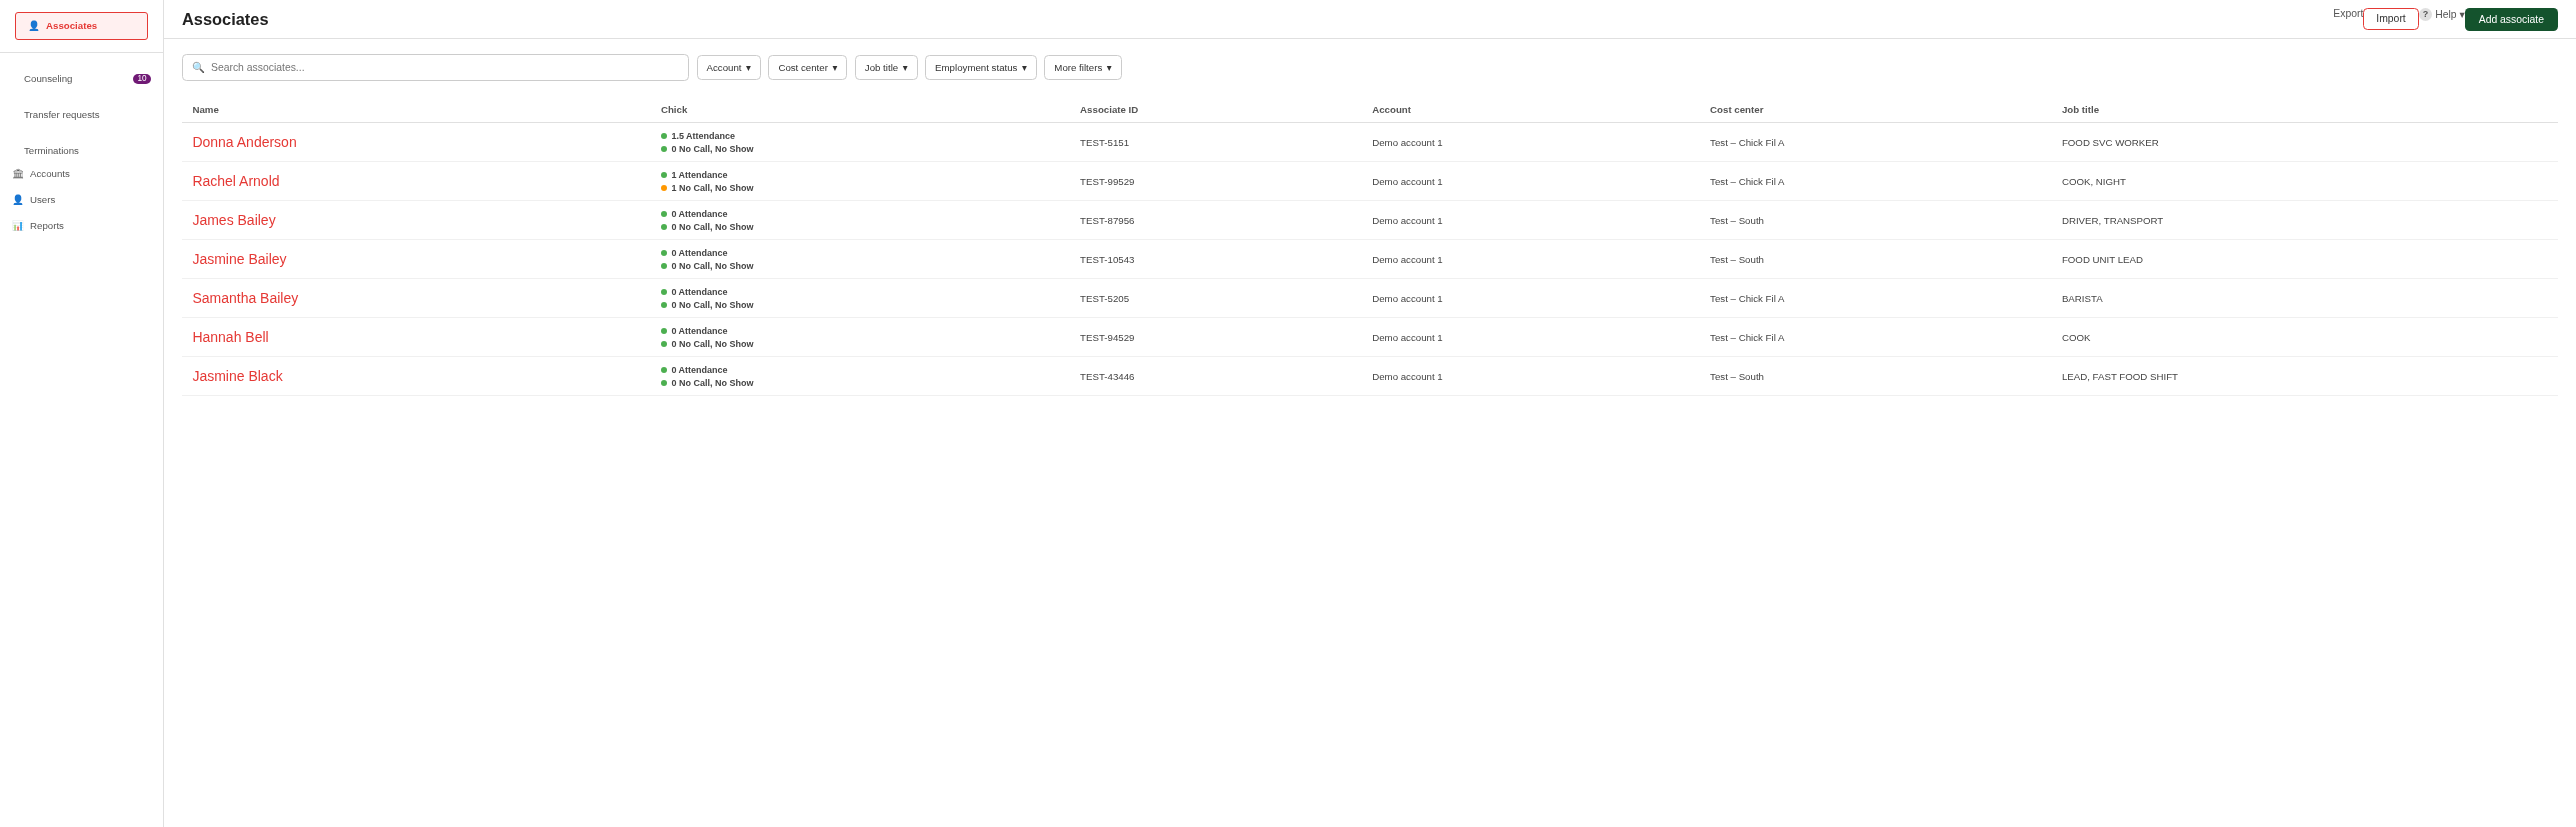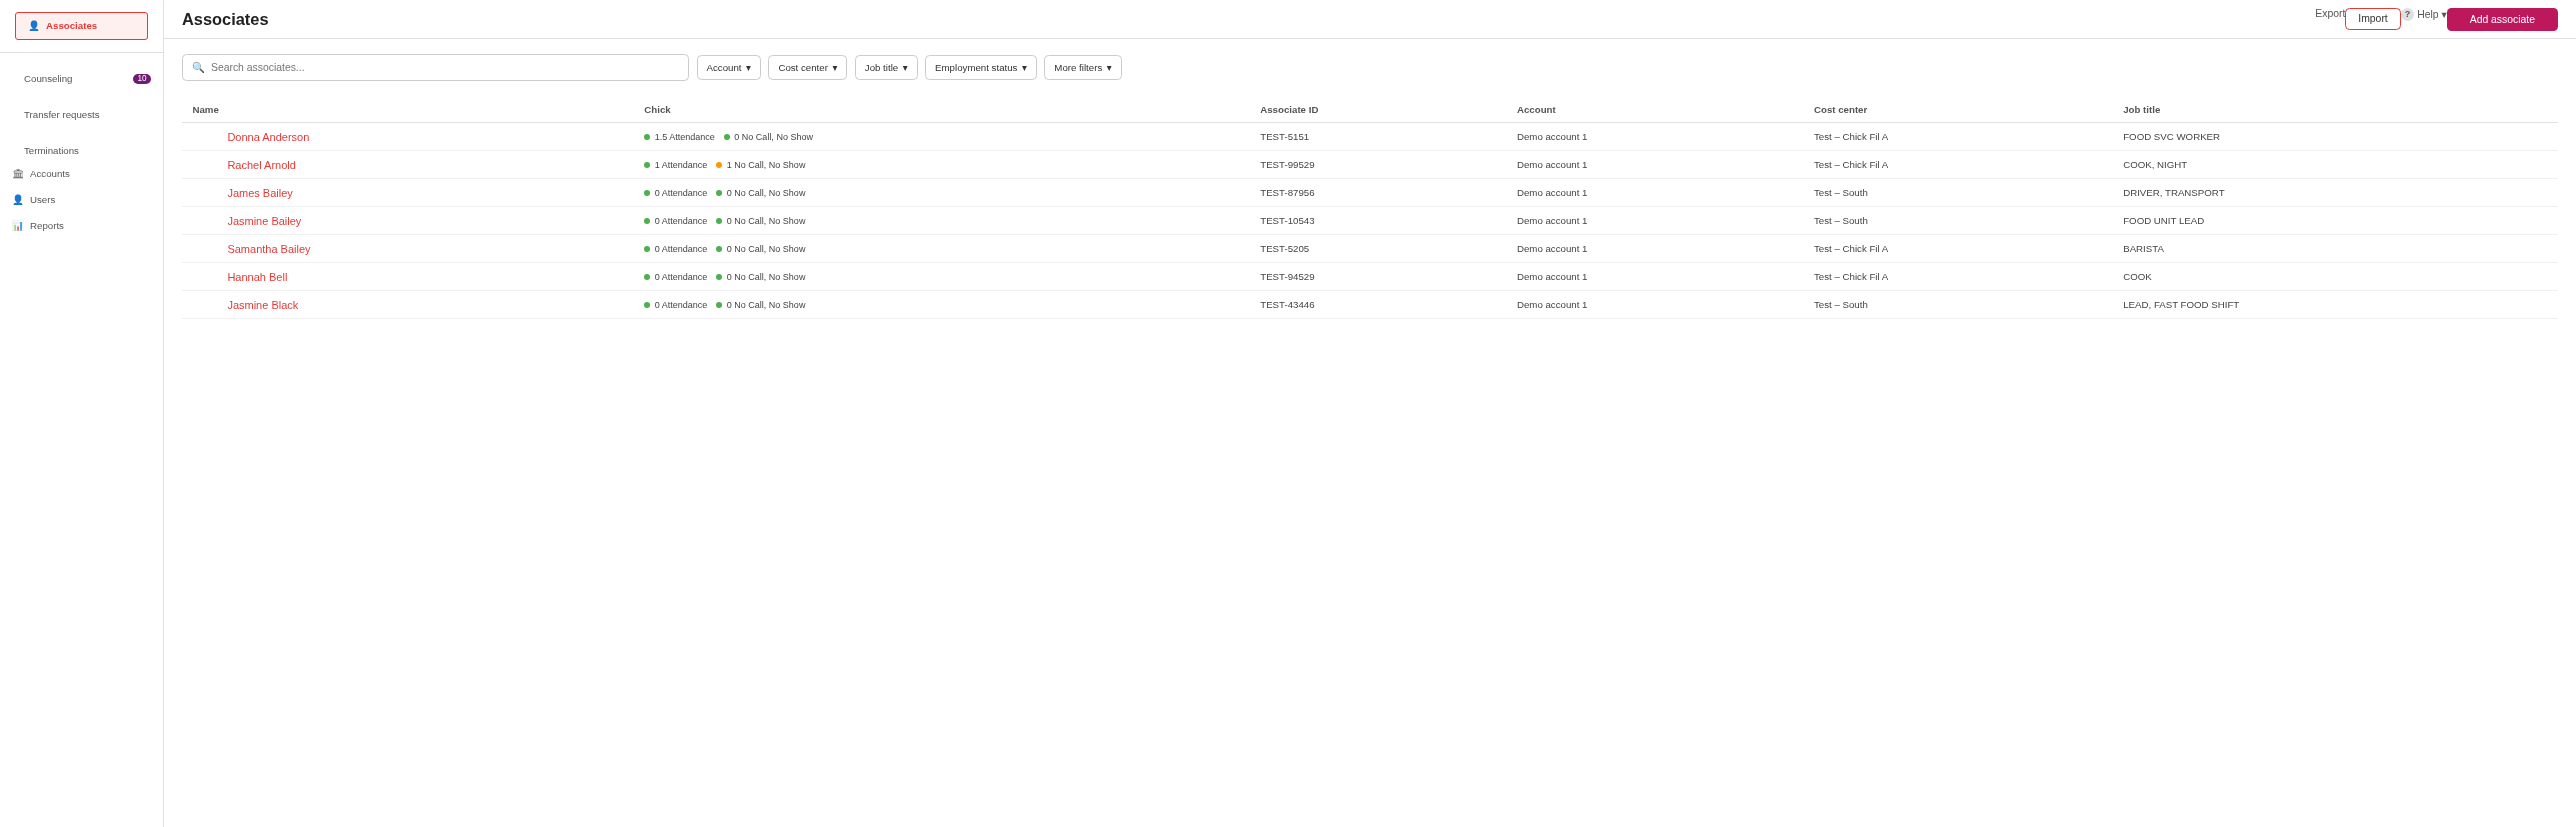--- a/index.html
+++ b/index.html
@@ -19,39 +19,39 @@
     
     .main { flex: 1; display: flex; flex-direction: column; overflow: hidden; background: #fff; }
 
     
     .header { display: flex; align-items: center; justify-content: space-between; padding: 7.5px 18px; background: #fff; border-bottom: 0.7px solid #e0e0e0; }
     .header-title { font-size: 16.4px; font-weight: 600; color: #222; }
     .header-actions { display: flex; align-items: flex-start; }
     .btn-export { background: none; border: none; font-size: 10.4px; color: #555; cursor: pointer; }
     .btn-import { background: none; border: 1.5px solid #e53935; color: #333; font-size: 10.4px; padding: 4.5px 12px; border-radius: 4.5px; cursor: pointer; font-weight: 500; }
     .btn-help { background: none; border: none; font-size: 10.4px; color: #555; cursor: pointer; display: flex; align-items: center; gap: 3px; }
-    .btn-add { background: #be185d; color: #fff; border: none; font-size: 10.4px; padding: 6px 23px; border-radius: 4.5px; cursor: pointer; font-weight: 500; }
+    .btn-add { background: #14532d; color: #fff; border: none; font-size: 10.4px; padding: 6px 14px; border-radius: 4.5px; cursor: pointer; font-weight: 500; }
 
     
     .content { flex: 1; overflow: auto; padding: 15px 18px; }
 
     
     .filters { display: flex; align-items: center; gap: 7.5px; margin-bottom: 15px; }
     .search-box { flex: 1; max-width: 507px; display: flex; align-items: center; border: 0.7px solid #ccc; border-radius: 4.5px; padding: 6px 9px; background: #fff; gap: 6px; }
     .search-box input { border: none; outline: none; font-size: 10.4px; color: #555; width: 100%; background: transparent; }
     .filter-btn { display: flex; align-items: center; gap: 4.5px; border: 0.7px solid #ccc; border-radius: 4.5px; padding: 6px 9px; background: #fff; cursor: pointer; font-size: 9.7px; color: #333; white-space: nowrap; }
 
     
     .table-container { background: #fff; border-radius: 4.5px; }
     table { width: 100%; border-collapse: collapse; }
     thead th { text-align: left; font-size: 9.7px; font-weight: 600; color: #555; padding: 7.5px 10.4px; border-bottom: 1.5px solid #e0e0e0; margin-top: 36px; }
     tbody tr { border-bottom: 0.7px solid #f0f0f0; }
     tbody td { padding: 7.5px 10.4px; font-size: 9.7px; color: #444; vertical-align: middle; }
-    .associate-name { color: #e53935; cursor: pointer; text-decoration: none; font-size: 11px; margin-left: 35px; }
-    .points-cell { display: flex; flex-direction: row; gap: 9px; }
+    .associate-name { color: #e53935; cursor: pointer; text-decoration: none; font-size: 14px; }
+    .points-cell { display: flex; flex-direction: column; gap: 3px; font-weight: bold; }
     .point-row { display: flex; align-items: center; gap: 4.5px; font-size: 9px; color: #444; }
     .dot { width: 6px; height: 6px; border-radius: 50%; flex-shrink: 0; }
     .dot-green { background: #4caf50; }
     .dot-orange { background: #ff9800; }
   </style>
 </head>
 <body>
 
 <div class="sidebar">
   <div class="sidebar-header">

